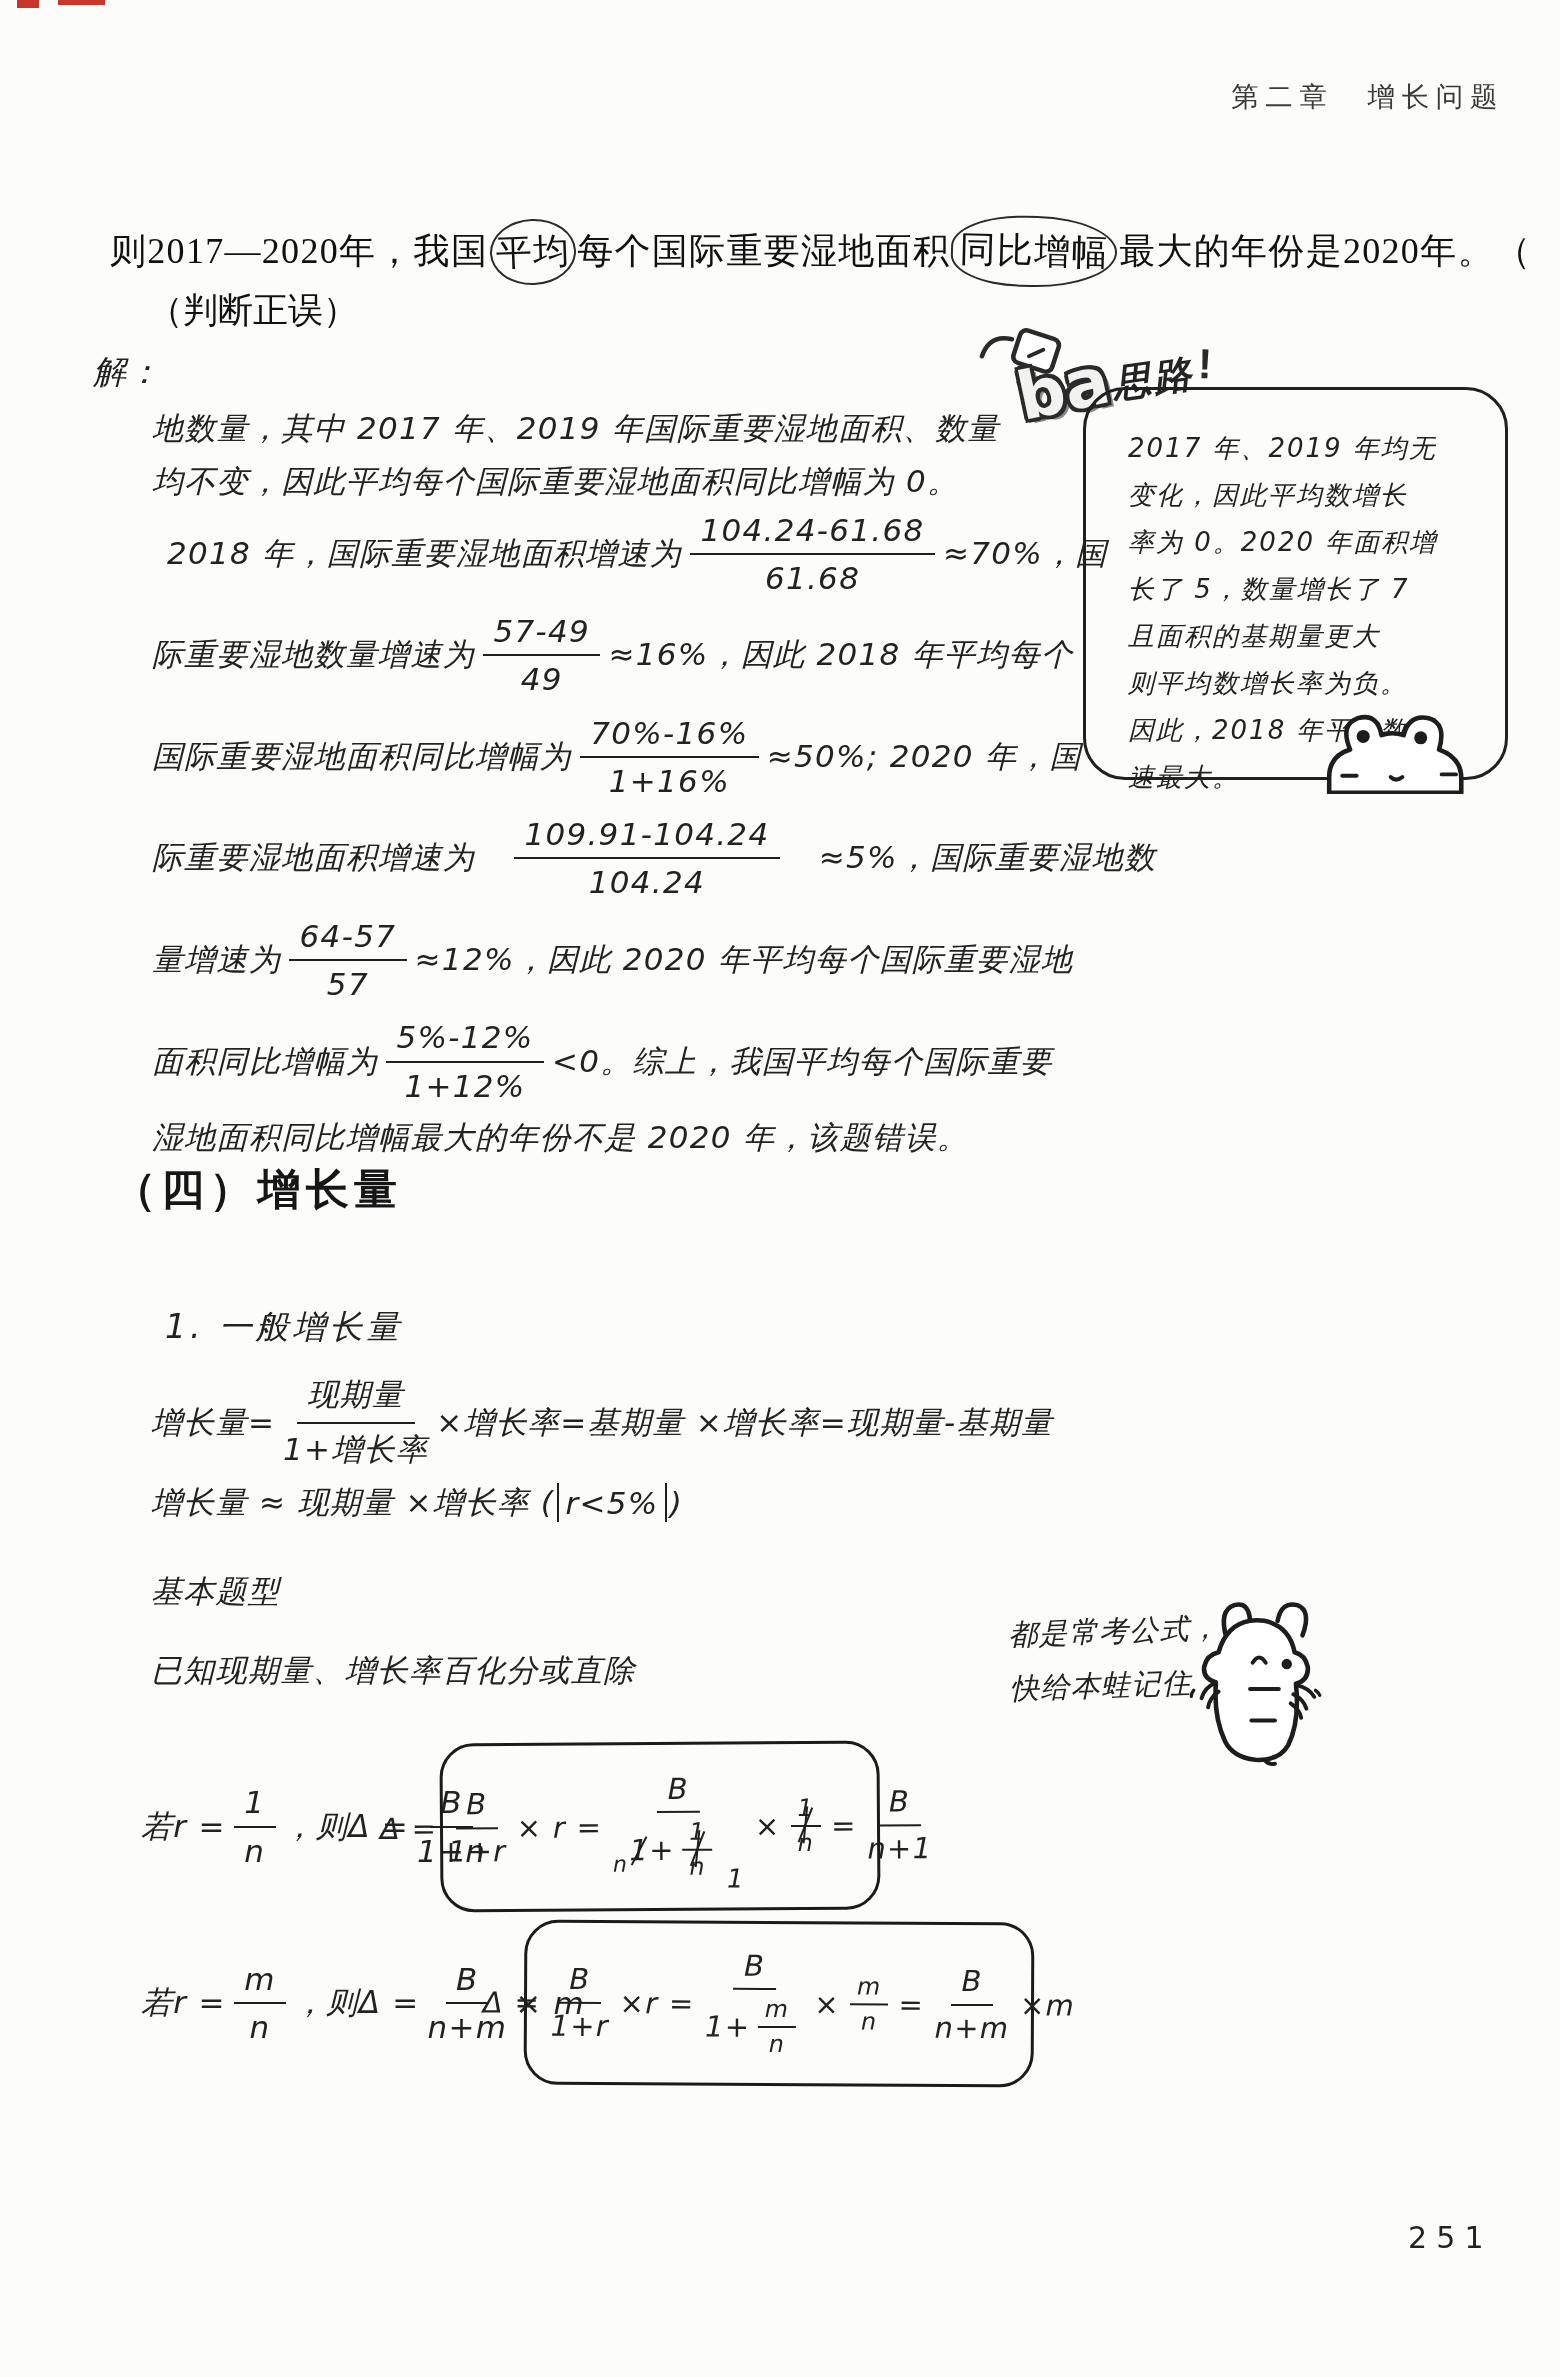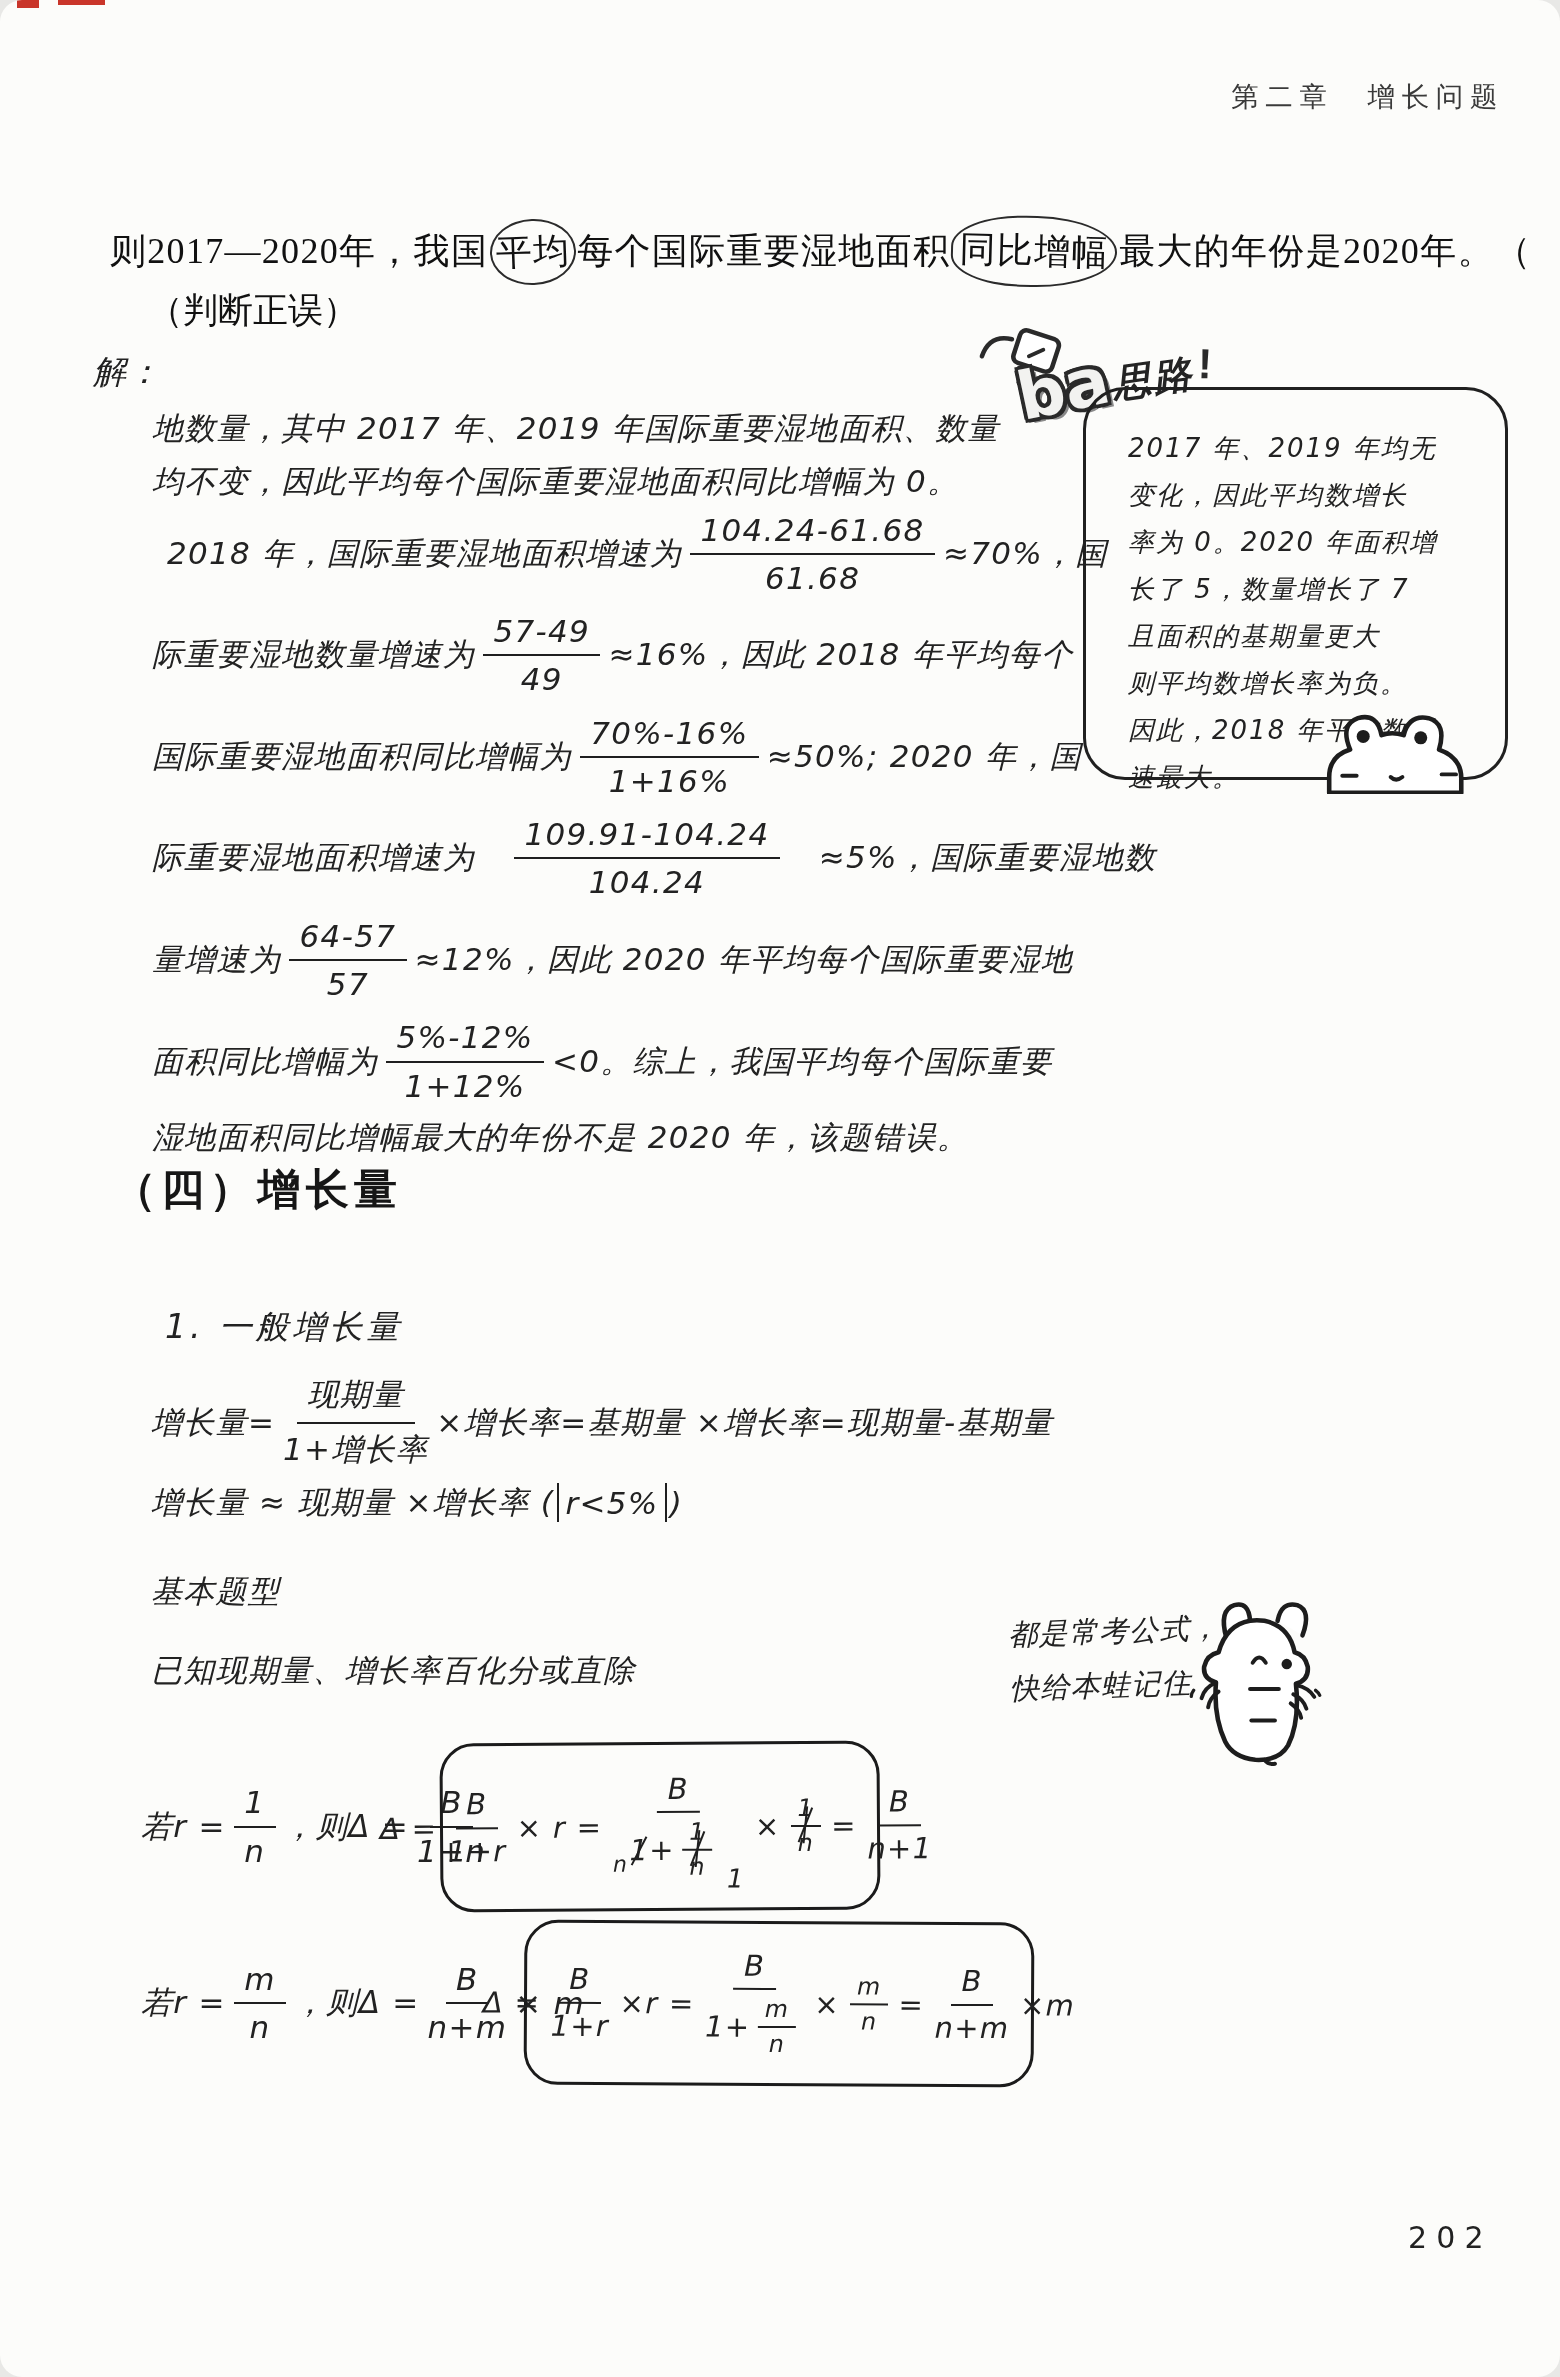--- a/index.html
+++ b/index.html
@@ -2,21 +2,21 @@
 <html style="font-size:10.5px"><head>
 <meta charset="utf-8">
 <style>
   :root{
     --ink:#1f1f1f;
     --paper:#fcfcfa;
     --red:#c9352a;
   }
   *{margin:0;padding:0;box-sizing:border-box;}
   body{background:#e8e8e6;font-family:"Liberation Sans",sans-serif;}
-  #page{position:relative;width:1560px;height:2377px;background:var(--paper);color:var(--ink);overflow:hidden;border-radius:22px;}
+  #page{position:relative;width:1560px;height:2377px;background:var(--paper);color:var(--ink);overflow:hidden;}
 
   .abs{position:absolute;}
 
   
   .print{font-family:"Liberation Serif",serif;color:#111;}
 
   
   .hand{font-family:"DejaVu Sans",sans-serif;font-style:italic;color:#222;letter-spacing:1.3px;}
 
   .chapter{font-family:"DejaVu Serif",serif;font-size:27.5px;letter-spacing:6.6px;color:#3a3a3a;}
@@ -303,16 +303,16 @@
         </span>
       <span>=</span>
       <span class="frac">
           <span class="num">B</span>
           <span class="den">n+m</span>
         </span>
       <span>×m</span>
     </div>
   </div>
 
-  <div class="abs pagenum" style="left:1408px;top:2220px;">202</div>
+  <div class="abs pagenum" style="left:1408px;top:2220px;">251</div>
 
 </div>
 
 
 </body></html>

